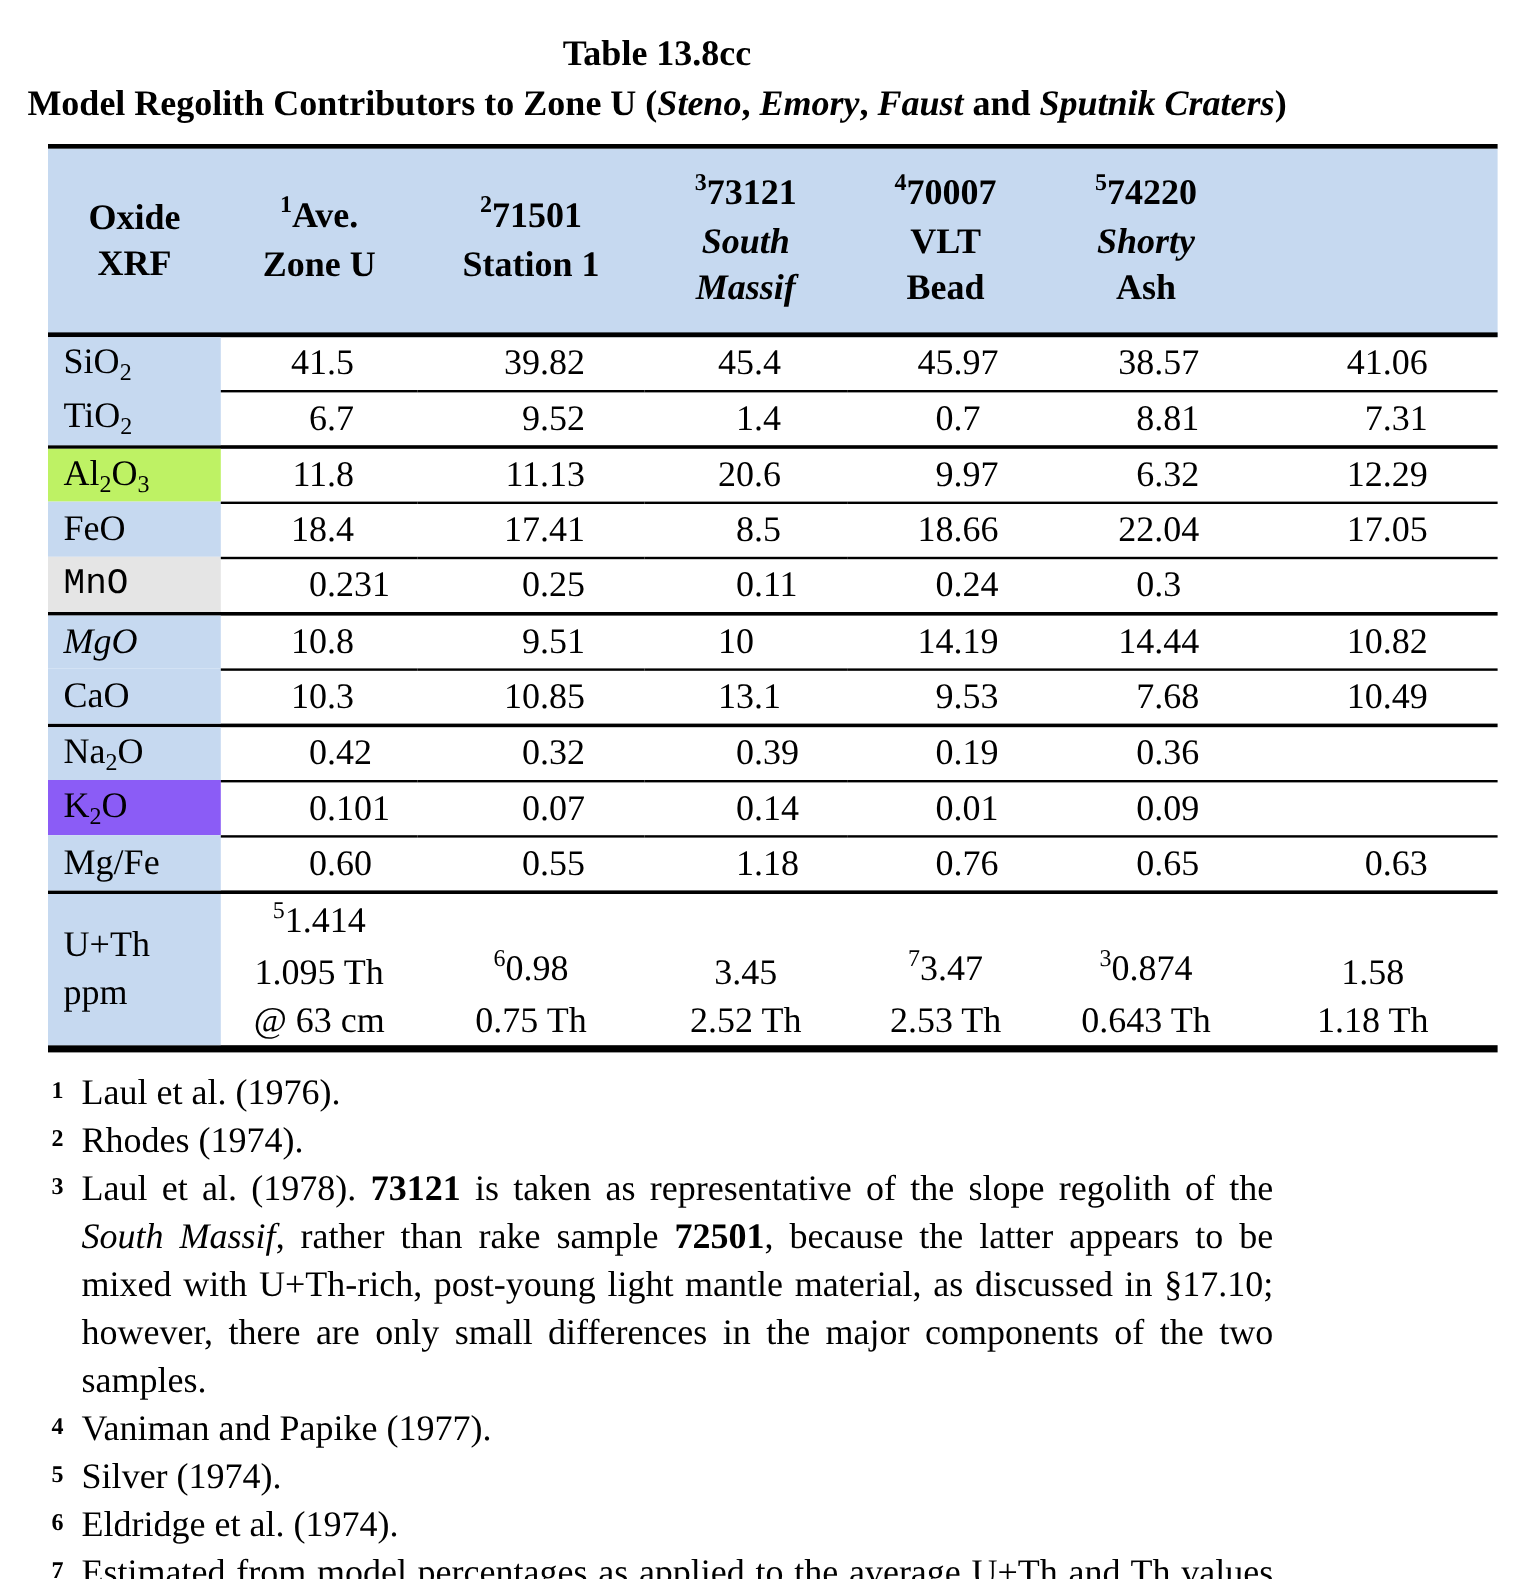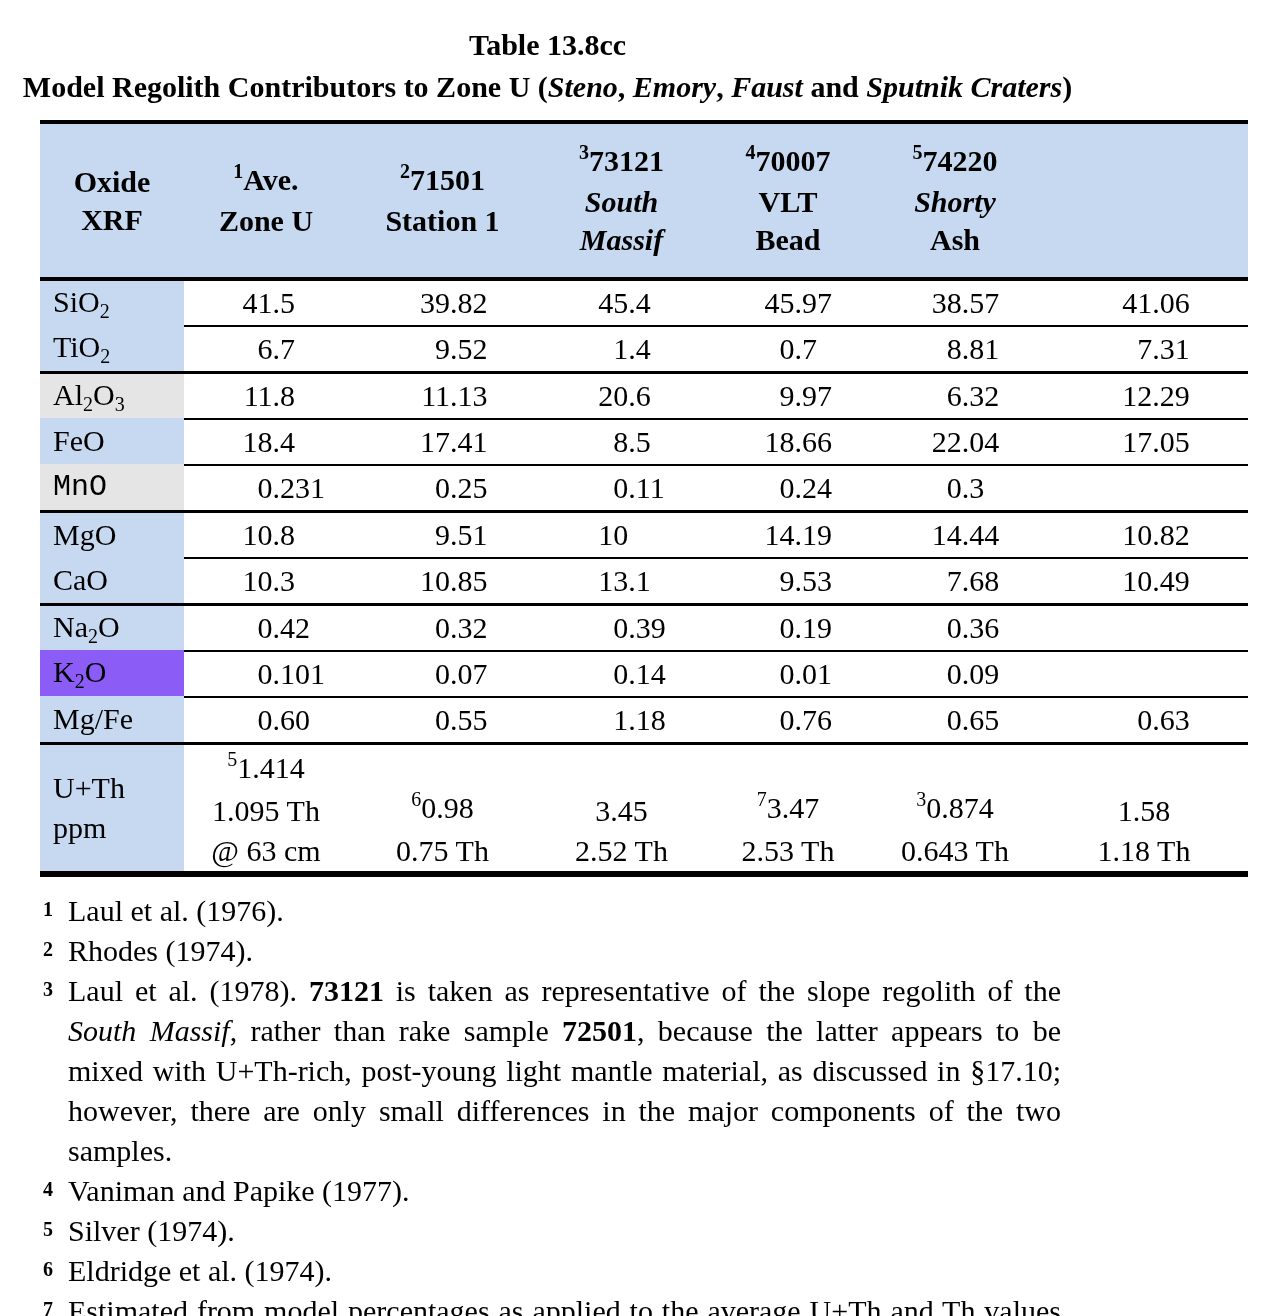--- a/index.html
+++ b/index.html
@@ -154,21 +154,21 @@
               <span class="fp">.81</span>
             </div>
             <div class="cell val bt">
               <span class="ip">7</span>
               <span class="fp">.31</span>
             </div>
           </div>
         </div>
         <div class="group">
           <div class="grid trow">
-            <div class="cell oxide" style="background: #e5e5e5;">
+            <div class="cell oxide" style="background: #bef264;">
               <div class="oxline"><span>Al</span><span class="sub">2</span><span>O</span><span class="sub">3</span></div>
             </div>
             <div class="cell val">
               <span class="ip">11</span>
               <span class="fp">.8</span>
             </div>
             <div class="cell val">
               <span class="ip">11</span>
               <span class="fp">.13</span>
             </div>
@@ -243,21 +243,21 @@
               <span class="fp">.3</span>
             </div>
             <div class="cell val bt">
               <span class="ip"></span>
               <span class="fp"></span>
             </div>
           </div>
         </div>
         <div class="group">
           <div class="grid trow">
-            <div class="cell oxide" style="background: rgb(198, 217, 240);">
+            <div class="cell oxide" style="background: rgb(198, 217, 240); font-style: italic;">
               <div class="oxline"><span>MgO</span></div>
             </div>
             <div class="cell val">
               <span class="ip">10</span>
               <span class="fp">.8</span>
             </div>
             <div class="cell val">
               <span class="ip">9</span>
               <span class="fp">.51</span>
             </div>

